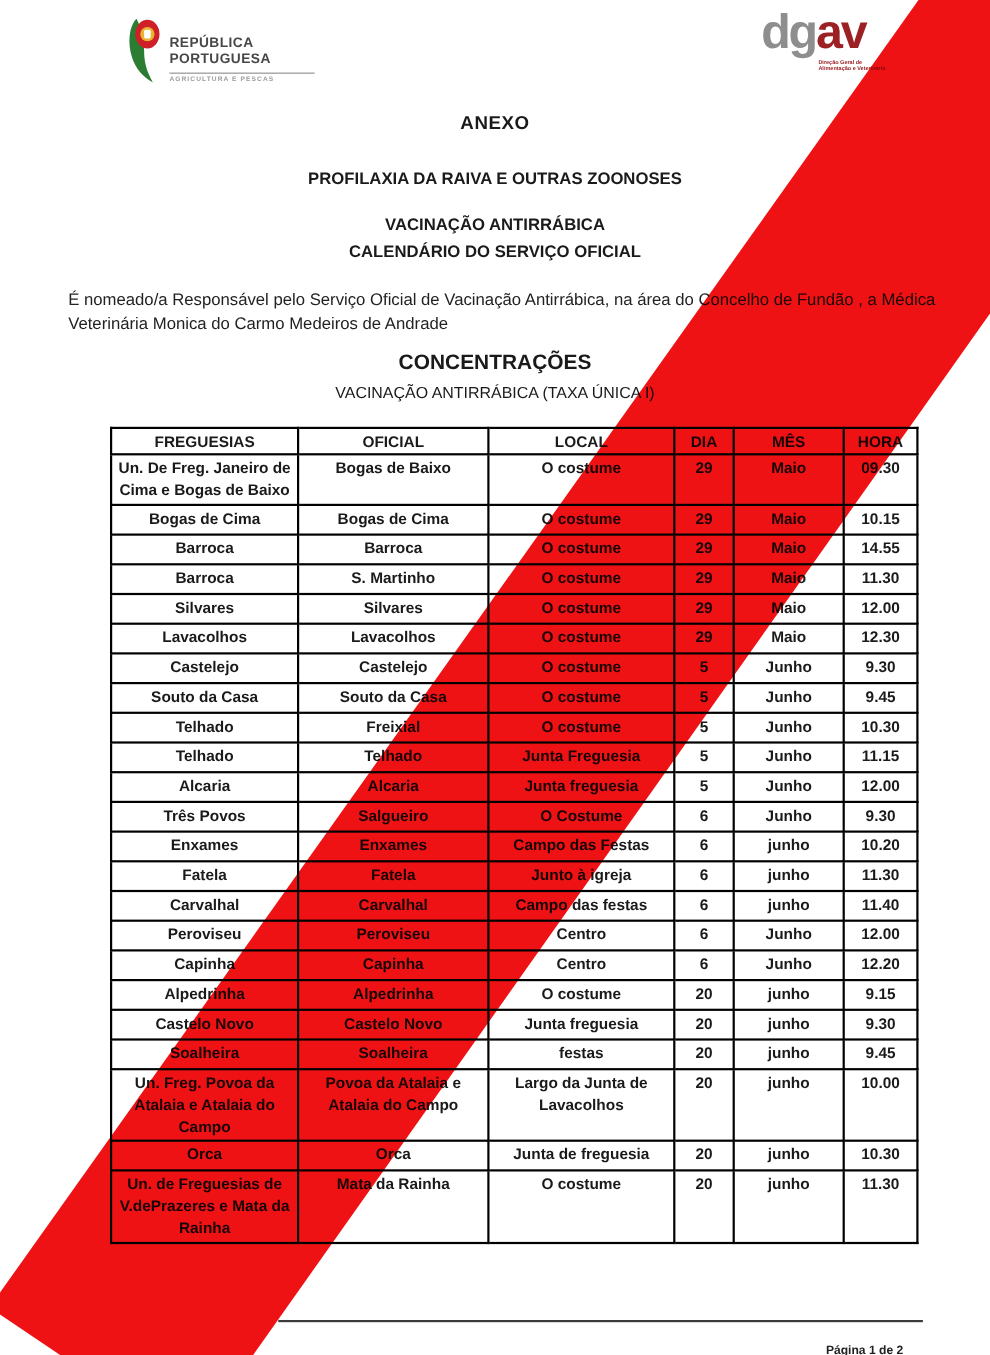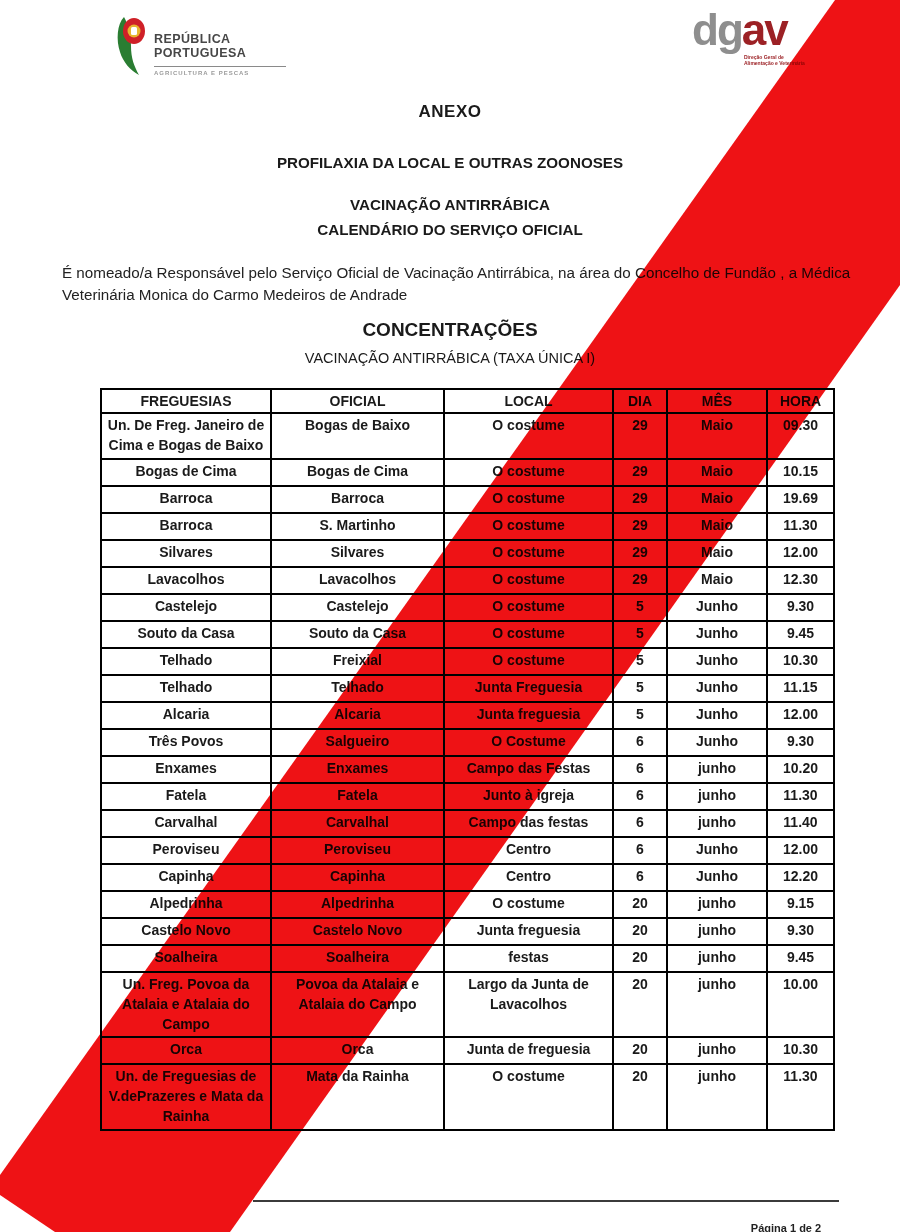--- a/index.html
+++ b/index.html
@@ -65,21 +65,21 @@
       <div class="gov-sub">AGRICULTURA E PESCAS</div>
     </div>
   </div>
 
   <div class="dgav">
     <span class="dgav-word"><span class="dgav-dg">dg</span><span class="dgav-av">av</span></span>
     <div class="dgav-sub">Direção Geral de Alimentação e Veterinária</div>
   </div>
 
   <div class="heading h-anexo">ANEXO</div>
-  <div class="heading h-prof">PROFILAXIA DA LOCAL E OUTRAS ZOONOSES</div>
+  <div class="heading h-prof">PROFILAXIA DA RAIVA E OUTRAS ZOONOSES</div>
   <div class="heading h-vac">VACINAÇÃO ANTIRRÁBICA</div>
   <div class="heading h-cal">CALENDÁRIO DO SERVIÇO OFICIAL</div>
   <div class="paragraph">É nomeado/a Responsável pelo Serviço Oficial de Vacinação Antirrábica, na área do Concelho de Fundão , a Médica Veterinária Monica do Carmo Medeiros de Andrade</div>
   <div class="heading h-conc">CONCENTRAÇÕES</div>
   <div class="heading h-taxa">VACINAÇÃO ANTIRRÁBICA (TAXA ÚNICA I)</div>
 
   <div class="tbl-wrap">
     <table>
       <colgroup>
         <col style="width:170px">
@@ -115,21 +115,21 @@
             <td>29</td>
             <td>Maio</td>
             <td>10.15</td>
           </tr>
           <tr>
             <td>Barroca</td>
             <td>Barroca</td>
             <td>O costume</td>
             <td>29</td>
             <td>Maio</td>
-            <td>19.69</td>
+            <td>14.55</td>
           </tr>
           <tr>
             <td>Barroca</td>
             <td>S. Martinho</td>
             <td>O costume</td>
             <td>29</td>
             <td>Maio</td>
             <td>11.30</td>
           </tr>
           <tr>

